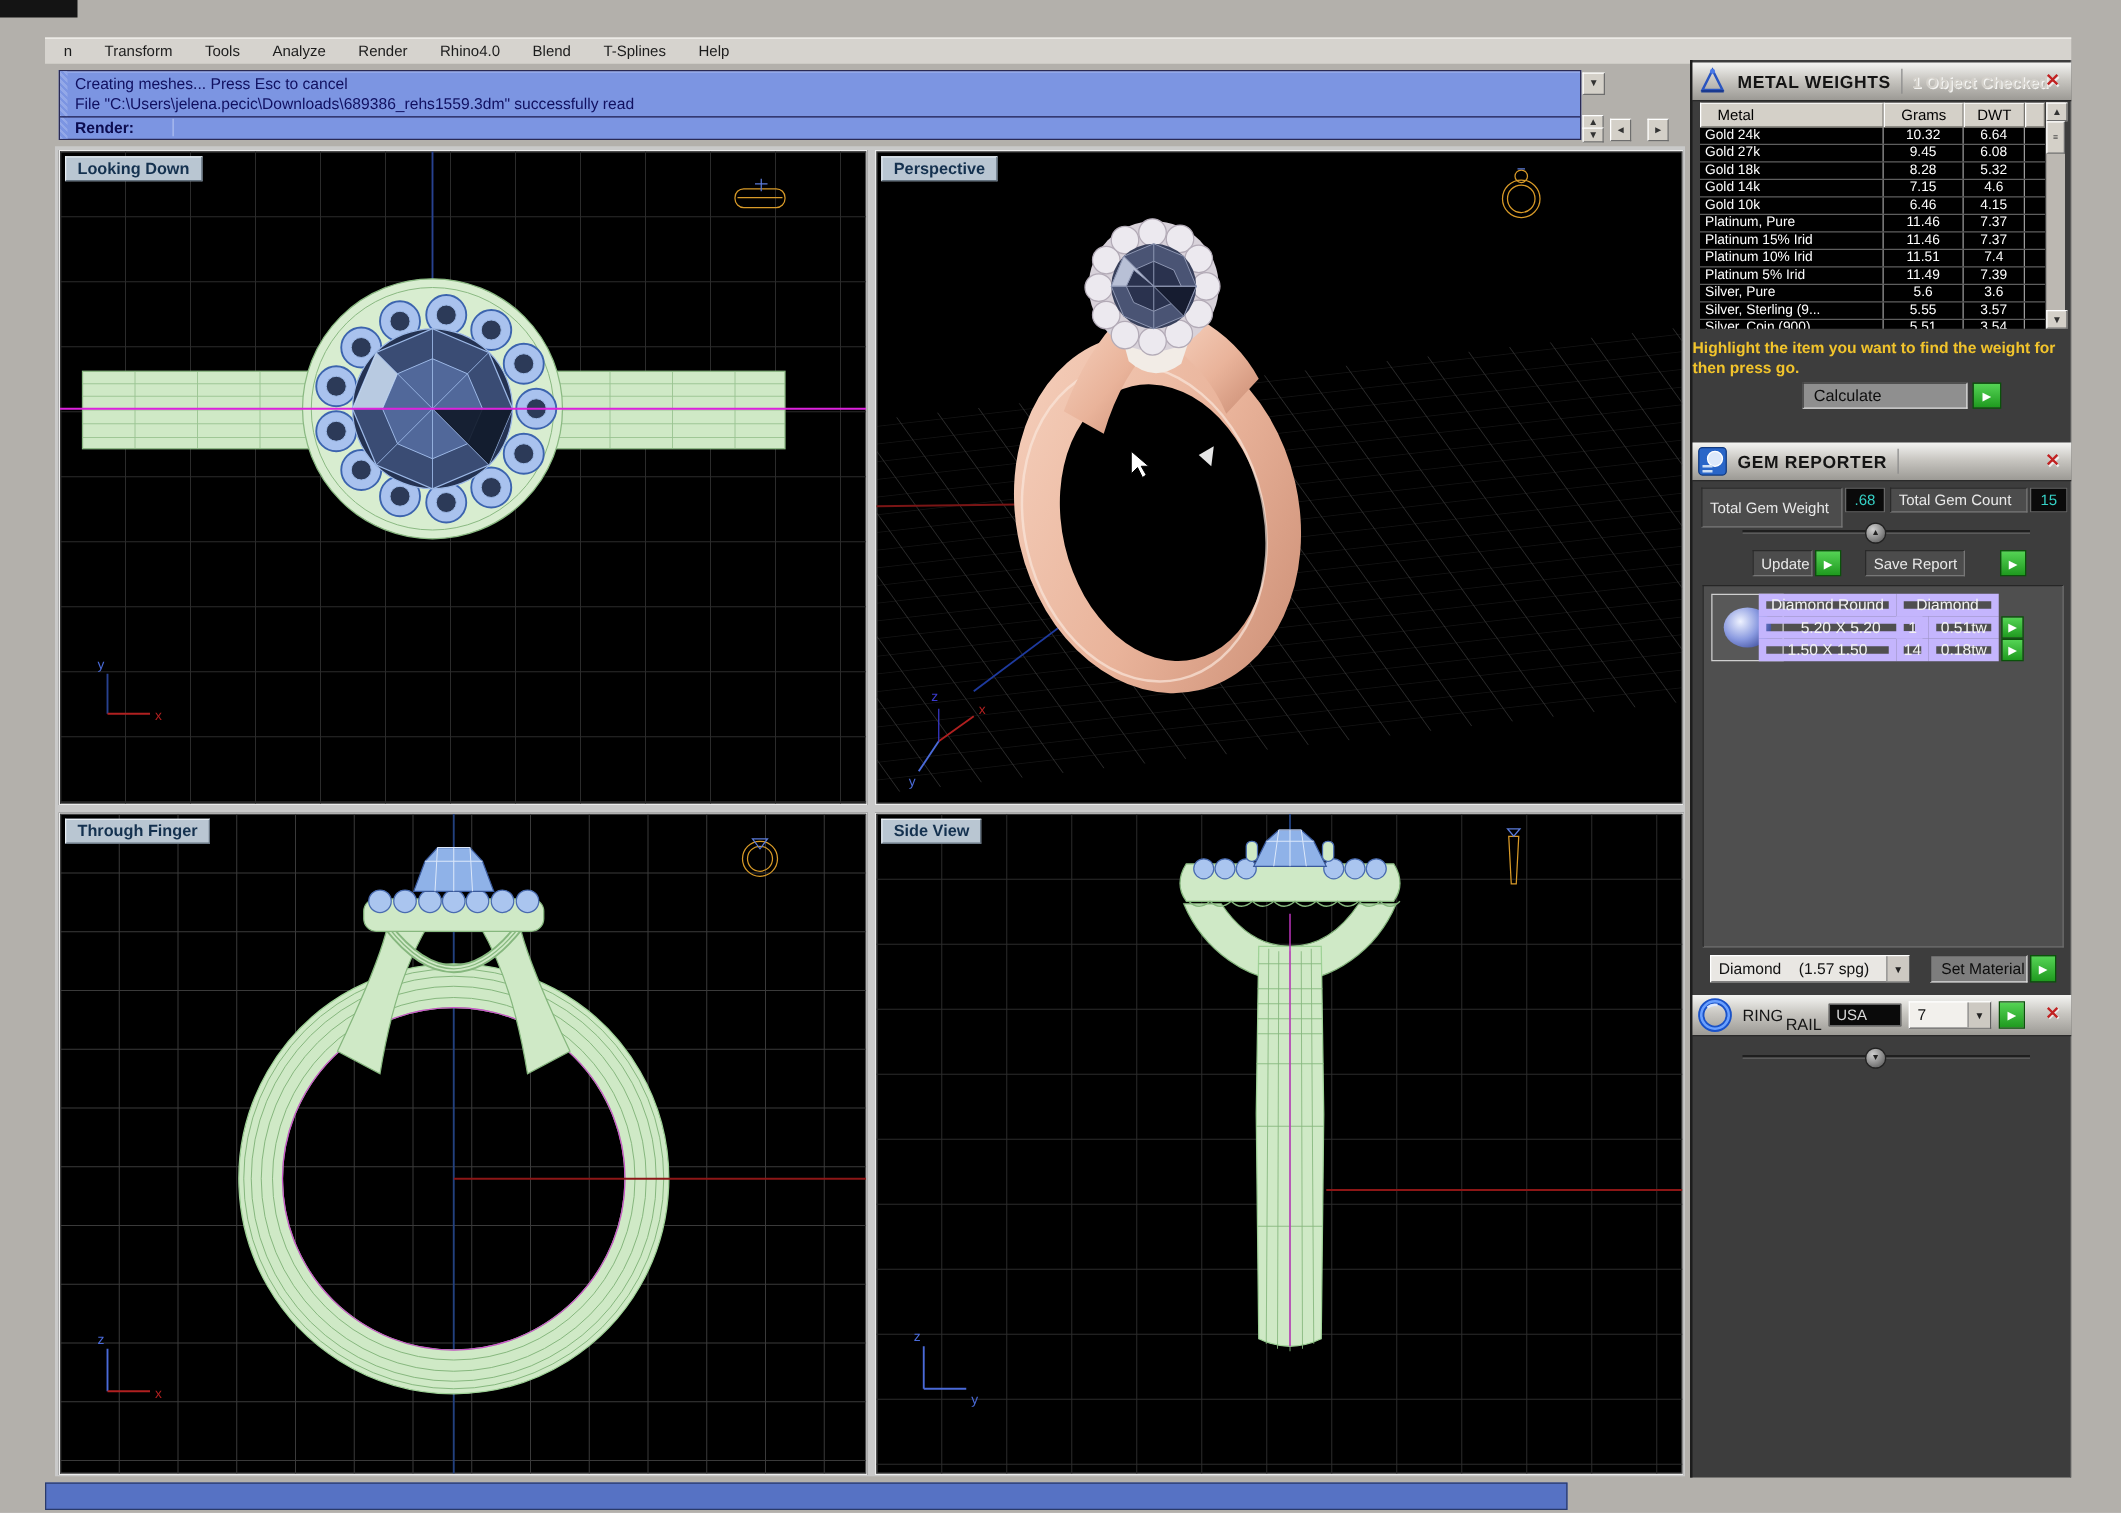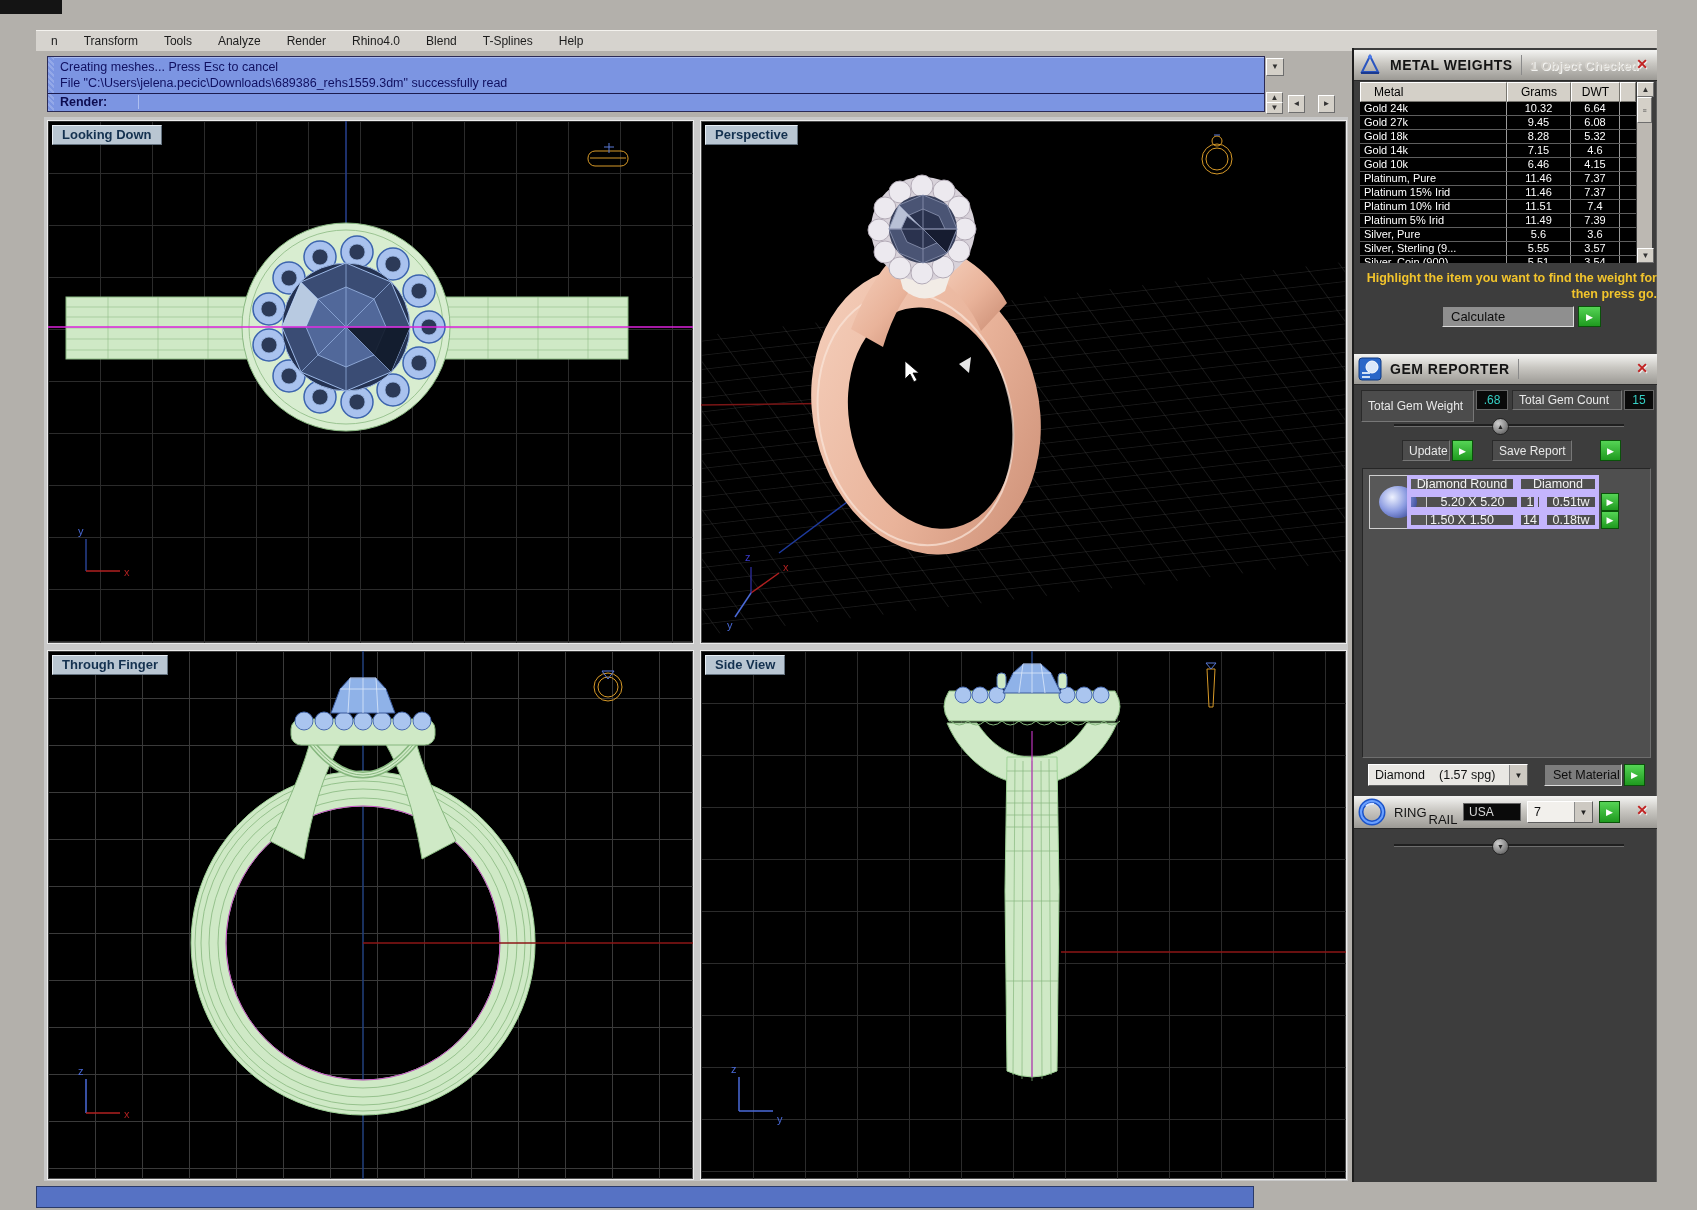--- a/index.html
+++ b/index.html
@@ -51,37 +51,37 @@
   .mw-table{position:absolute;left:6px;top:34px;width:276px;height:181px;background:#000;overflow:hidden}
   .mw-hrow{display:flex;height:20px}
   .mw-hcell{background:#d4d0c8;color:#000;font-size:12px;border:1px solid;
     border-color:#fff #77756f #77756f #fff;display:flex;align-items:center;padding-left:13px;box-sizing:border-box}
   .mw-row{display:flex;height:13px;border-bottom:1px solid #5e5e5e;cursor:default}
   .mw-cell{color:#fff;font-size:11px;line-height:12px;border-right:1px solid #9a9a9a;
     box-sizing:border-box;white-space:nowrap;overflow:hidden}
   .c-metal{width:147px;padding-left:4px}.c-g{width:64px;text-align:center}
   .c-d{width:49px;text-align:center}.c-x{width:16px;border-right:none}
   .scroll{position:absolute;left:283px;top:34px;width:15px;height:181px;background:#bcb8b2}
-  .instr{position:absolute;left:0;top:222px;width:303px;text-align:right;color:#f2c42c;
+  .instr{position:absolute;left:0;top:222px;width:303px;text-align:left;color:#f2c42c;
     font-weight:bold;font-size:12.5px;line-height:16px}
   .sunkfield{background:#8f8f8f;border:1px solid;border-color:#3c3c3c #dcdcdc #dcdcdc #3c3c3c;
     color:#0d0d0d;font-size:13px;display:flex;align-items:center;padding-left:8px;box-sizing:border-box;cursor:default}
   .darkfield{background:#4c4c4c;border:1px solid;border-color:#2a2a2a #777 #777 #2a2a2a;
     color:#e9e9e9;font-size:12px;display:flex;align-items:center;padding-left:6px;box-sizing:border-box;cursor:default}
   .valfield{background:#0a0a0a;border:1px solid #666;color:#35d0c5;font-size:12px;
     display:flex;align-items:center;justify-content:center;box-sizing:border-box}
   .gobtn{background:linear-gradient(#55d455,#1f9a1f);border:1px solid #0a520a;
     color:#fff;font-size:9px;display:flex;align-items:center;justify-content:center;cursor:default;box-sizing:border-box}
   .slider-line{position:absolute;height:2px;background:#1f1f1f;border-bottom:1px solid #6e6e6e}
   .knob{position:absolute;width:15px;height:15px;border-radius:50%;
     background:radial-gradient(circle at 35% 30%,#cfcfcf,#8a8a8a 55%,#4a4a4a);
     border:1px solid #222;color:#222;font-size:7px;text-align:center;line-height:15px;cursor:default}
   .gem-area{position:absolute;left:8px;top:420px;width:287px;height:288px;background:#4f4f4f;
     border:1px solid;border-color:#262626 #6e6e6e #6e6e6e #262626}
-  .gr-cell{position:absolute;border:4px solid #c4b5fd;color:#f2f2f2;font-size:12.5px;
+  .gr-cell{position:absolute;border:6px solid #c4b5fd;color:#f2f2f2;font-size:12.5px;
     display:flex;align-items:center;justify-content:center;box-sizing:border-box;cursor:default}
   .dd{background:#e9e7e3;border:1px solid;border-color:#fff #5f5f5f #5f5f5f #fff;
     color:#111;font-size:12.5px;display:flex;align-items:center;box-sizing:border-box;cursor:default}
   .dd-arrow{margin-left:auto;width:17px;height:100%;background:#cdc9c2;
     border-left:1px solid #8a8a8a;display:flex;align-items:center;justify-content:center;font-size:8px;color:#222}
   .statusbar{left:36px;top:1186px;width:1216px;height:20px;background:#5672c4;border:1px solid #2a3a6a}
 </style>
 </head>
 <body>
 

